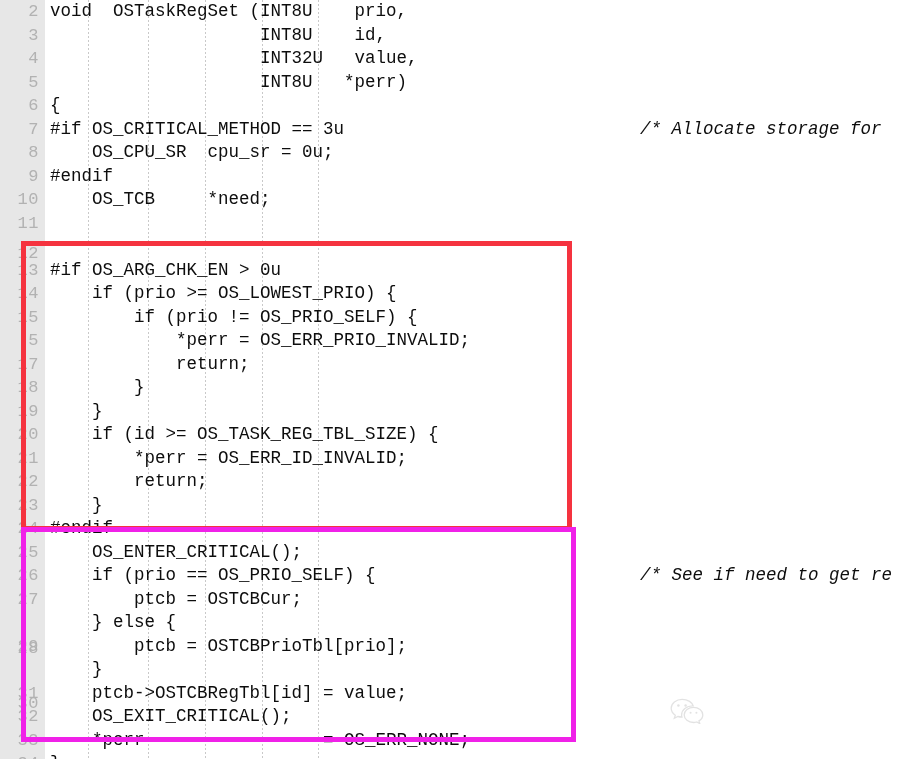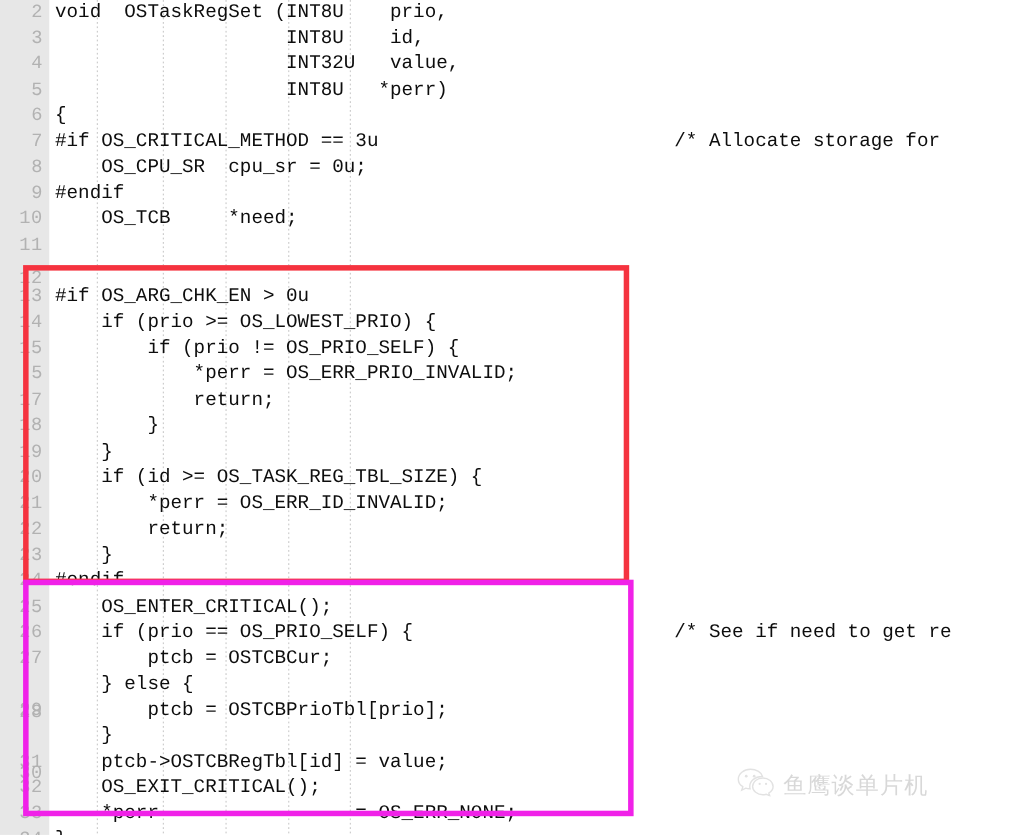--- a/index.html
+++ b/index.html
@@ -77,23 +77,24 @@
     z-index: 3;
     letter-spacing: 0px;
   }
   .code-text {
     position: absolute;
     left: 5px;
     white-space: pre;
   }
   .code-comment {
     position: absolute;
-    left: 568px;
+    left: 595px;
     white-space: pre;
     color: #0d0d0d;
+    font-style: italic;
   }
 
   
   .annot-box {
     position: absolute;
     z-index: 5;
     background: transparent;
     box-sizing: border-box;
   }
   #box-red {
@@ -214,16 +215,15 @@
     <span class="wm-icon">
       <svg width="34" height="26" viewBox="0 0 34 26" aria-hidden="true">
         <path d="M12.2 1.4C6.1 1.4 1.2 5.4 1.2 10.3c0 2.8 1.6 5.3 4.1 6.9l-1 3.1 3.6-1.8c1.1.3 2.2.5 3.4.5h.6c-.2-.7-.3-1.4-.3-2.1 0-5 4.9-9 11-9h.6C22.4 4.4 17.8 1.4 12.2 1.4z" fill="none" stroke="#dedede" stroke-width="1.3"></path>
         <circle cx="8.4" cy="7.6" r="1.25" fill="#dedede"></circle>
         <circle cx="15.6" cy="7.6" r="1.25" fill="#dedede"></circle>
         <path d="M32.8 16.9c0-4.2-4.2-7.6-9.3-7.6s-9.3 3.4-9.3 7.6 4.2 7.6 9.3 7.6c1.1 0 2.2-.2 3.1-.5l3.2 1.6-.9-2.7c2.3-1.4 3.9-3.6 3.9-6z" fill="none" stroke="#dedede" stroke-width="1.3"></path>
         <circle cx="20.6" cy="14.7" r="1.05" fill="#dedede"></circle>
         <circle cx="26.4" cy="14.7" r="1.05" fill="#dedede"></circle>
       </svg>
     </span>
-    <span class="wm-text" style="color: rgb(210, 210, 210);">鱼鹰谈单片机</span>
   </div>
 
 </div>
 
 </body></html>

